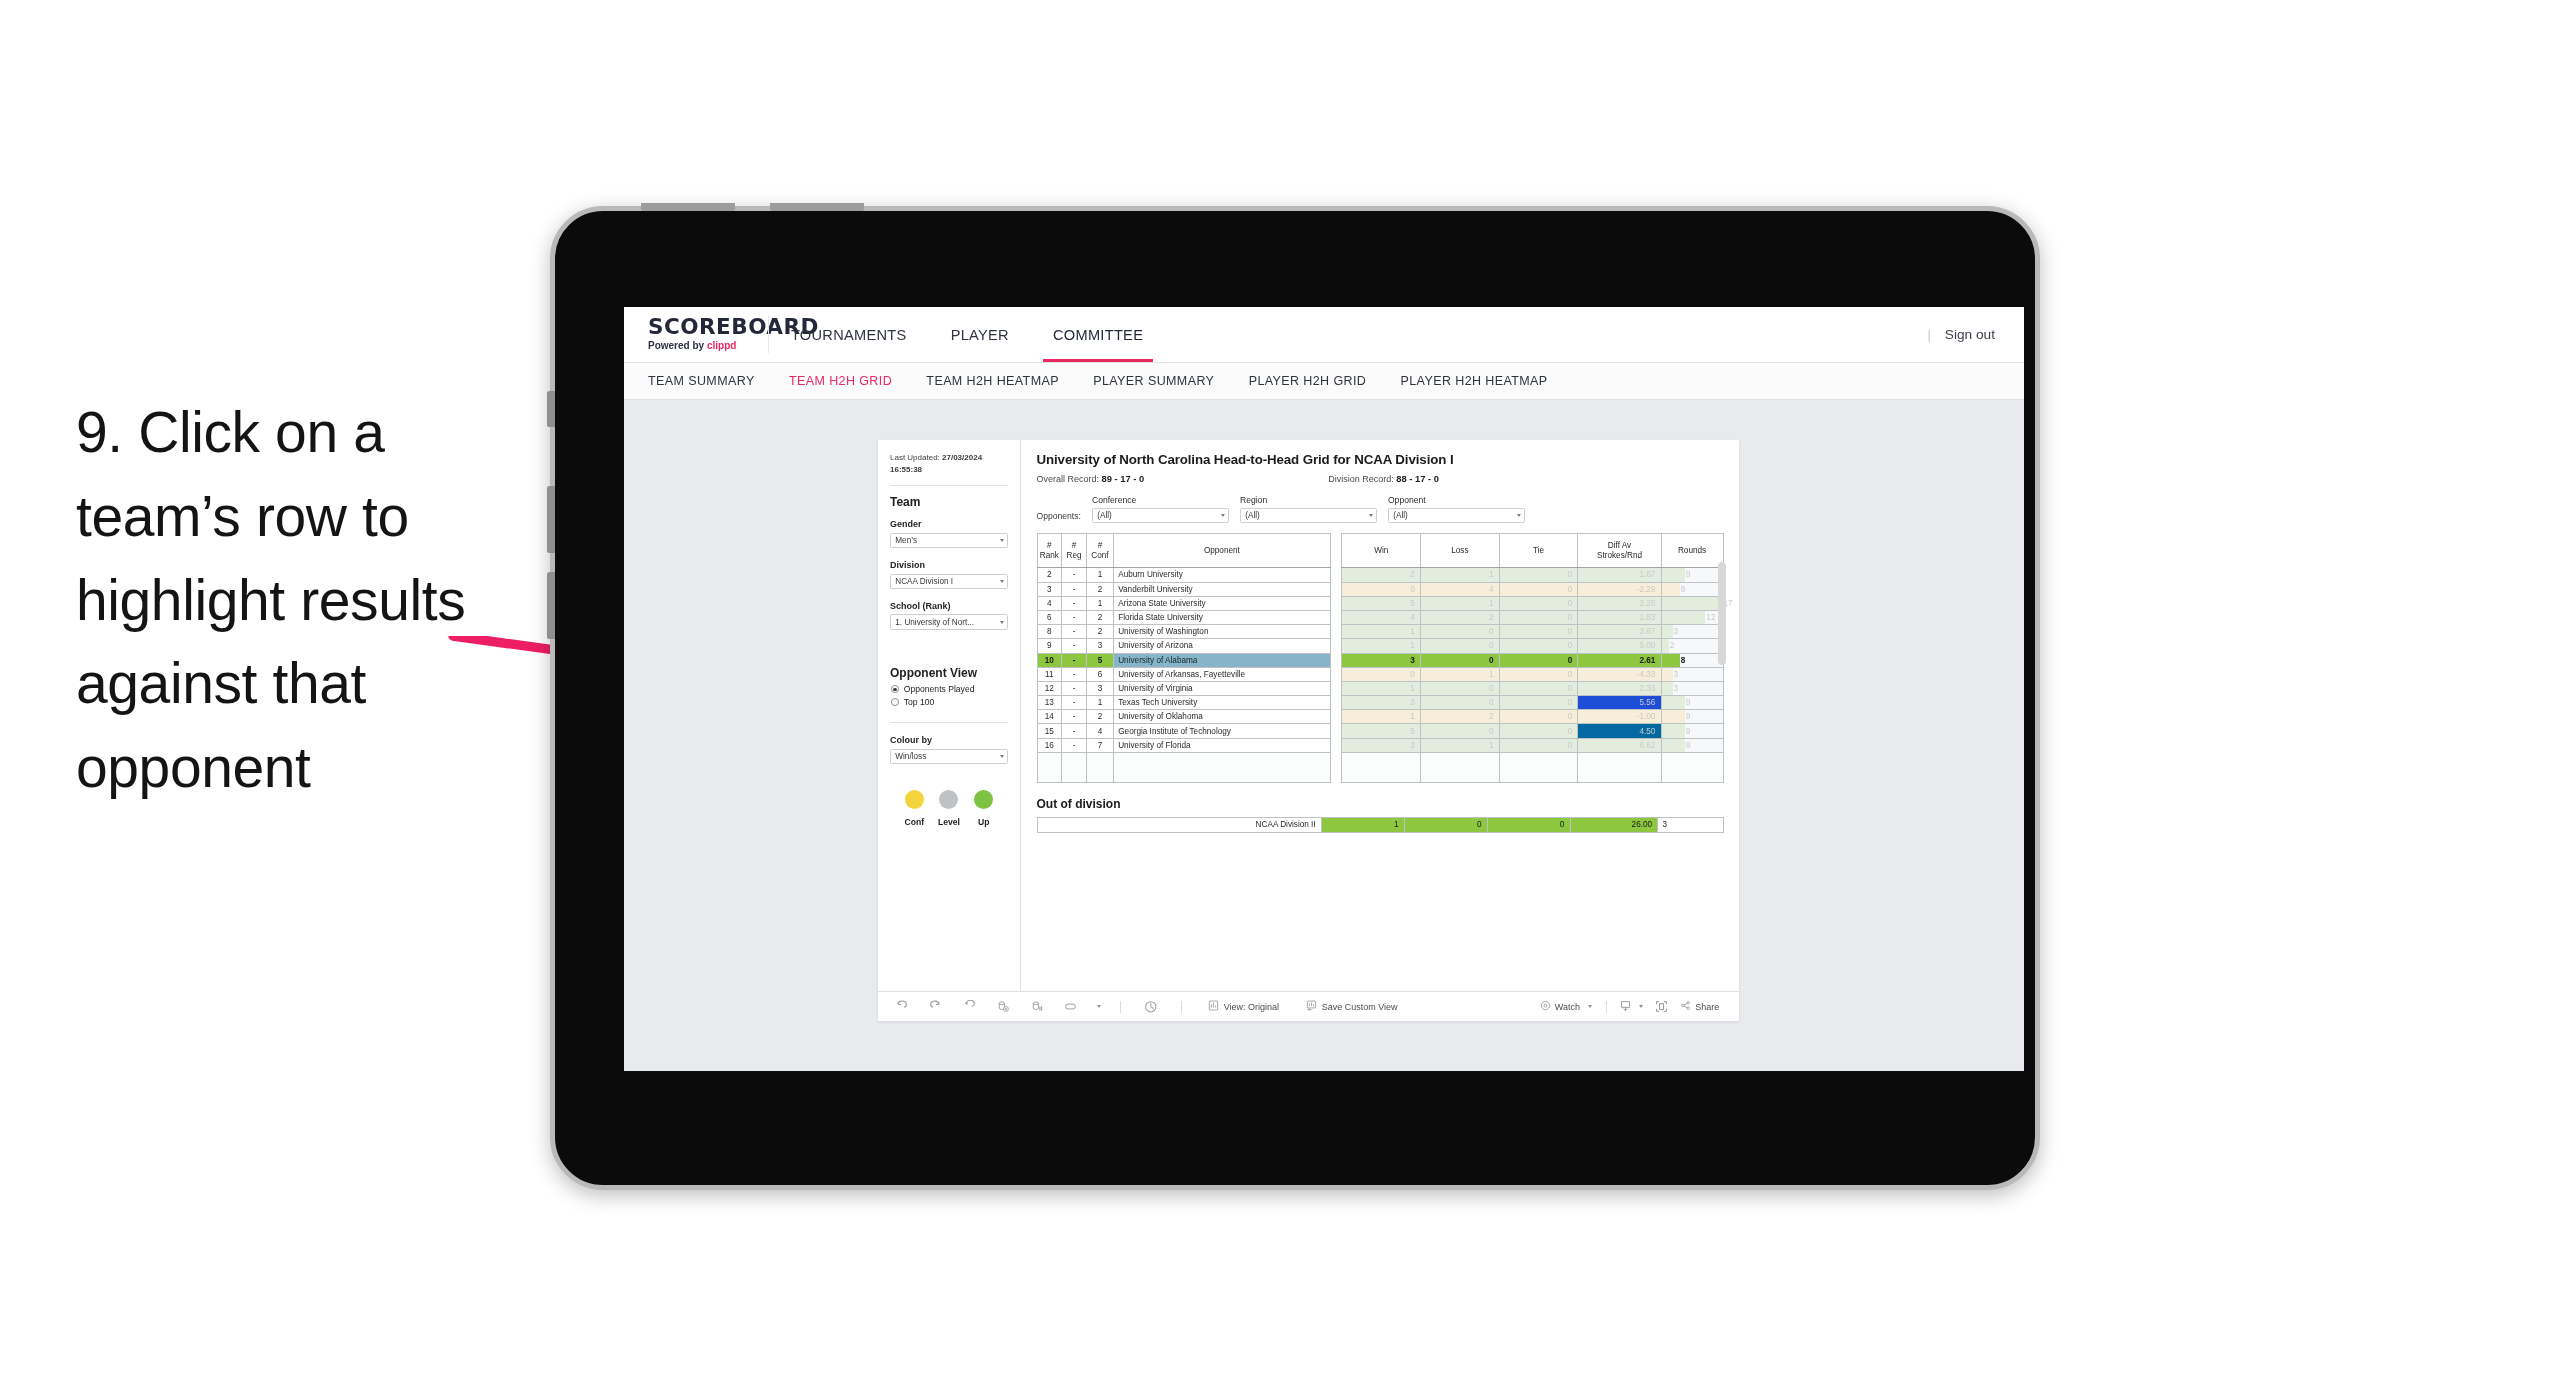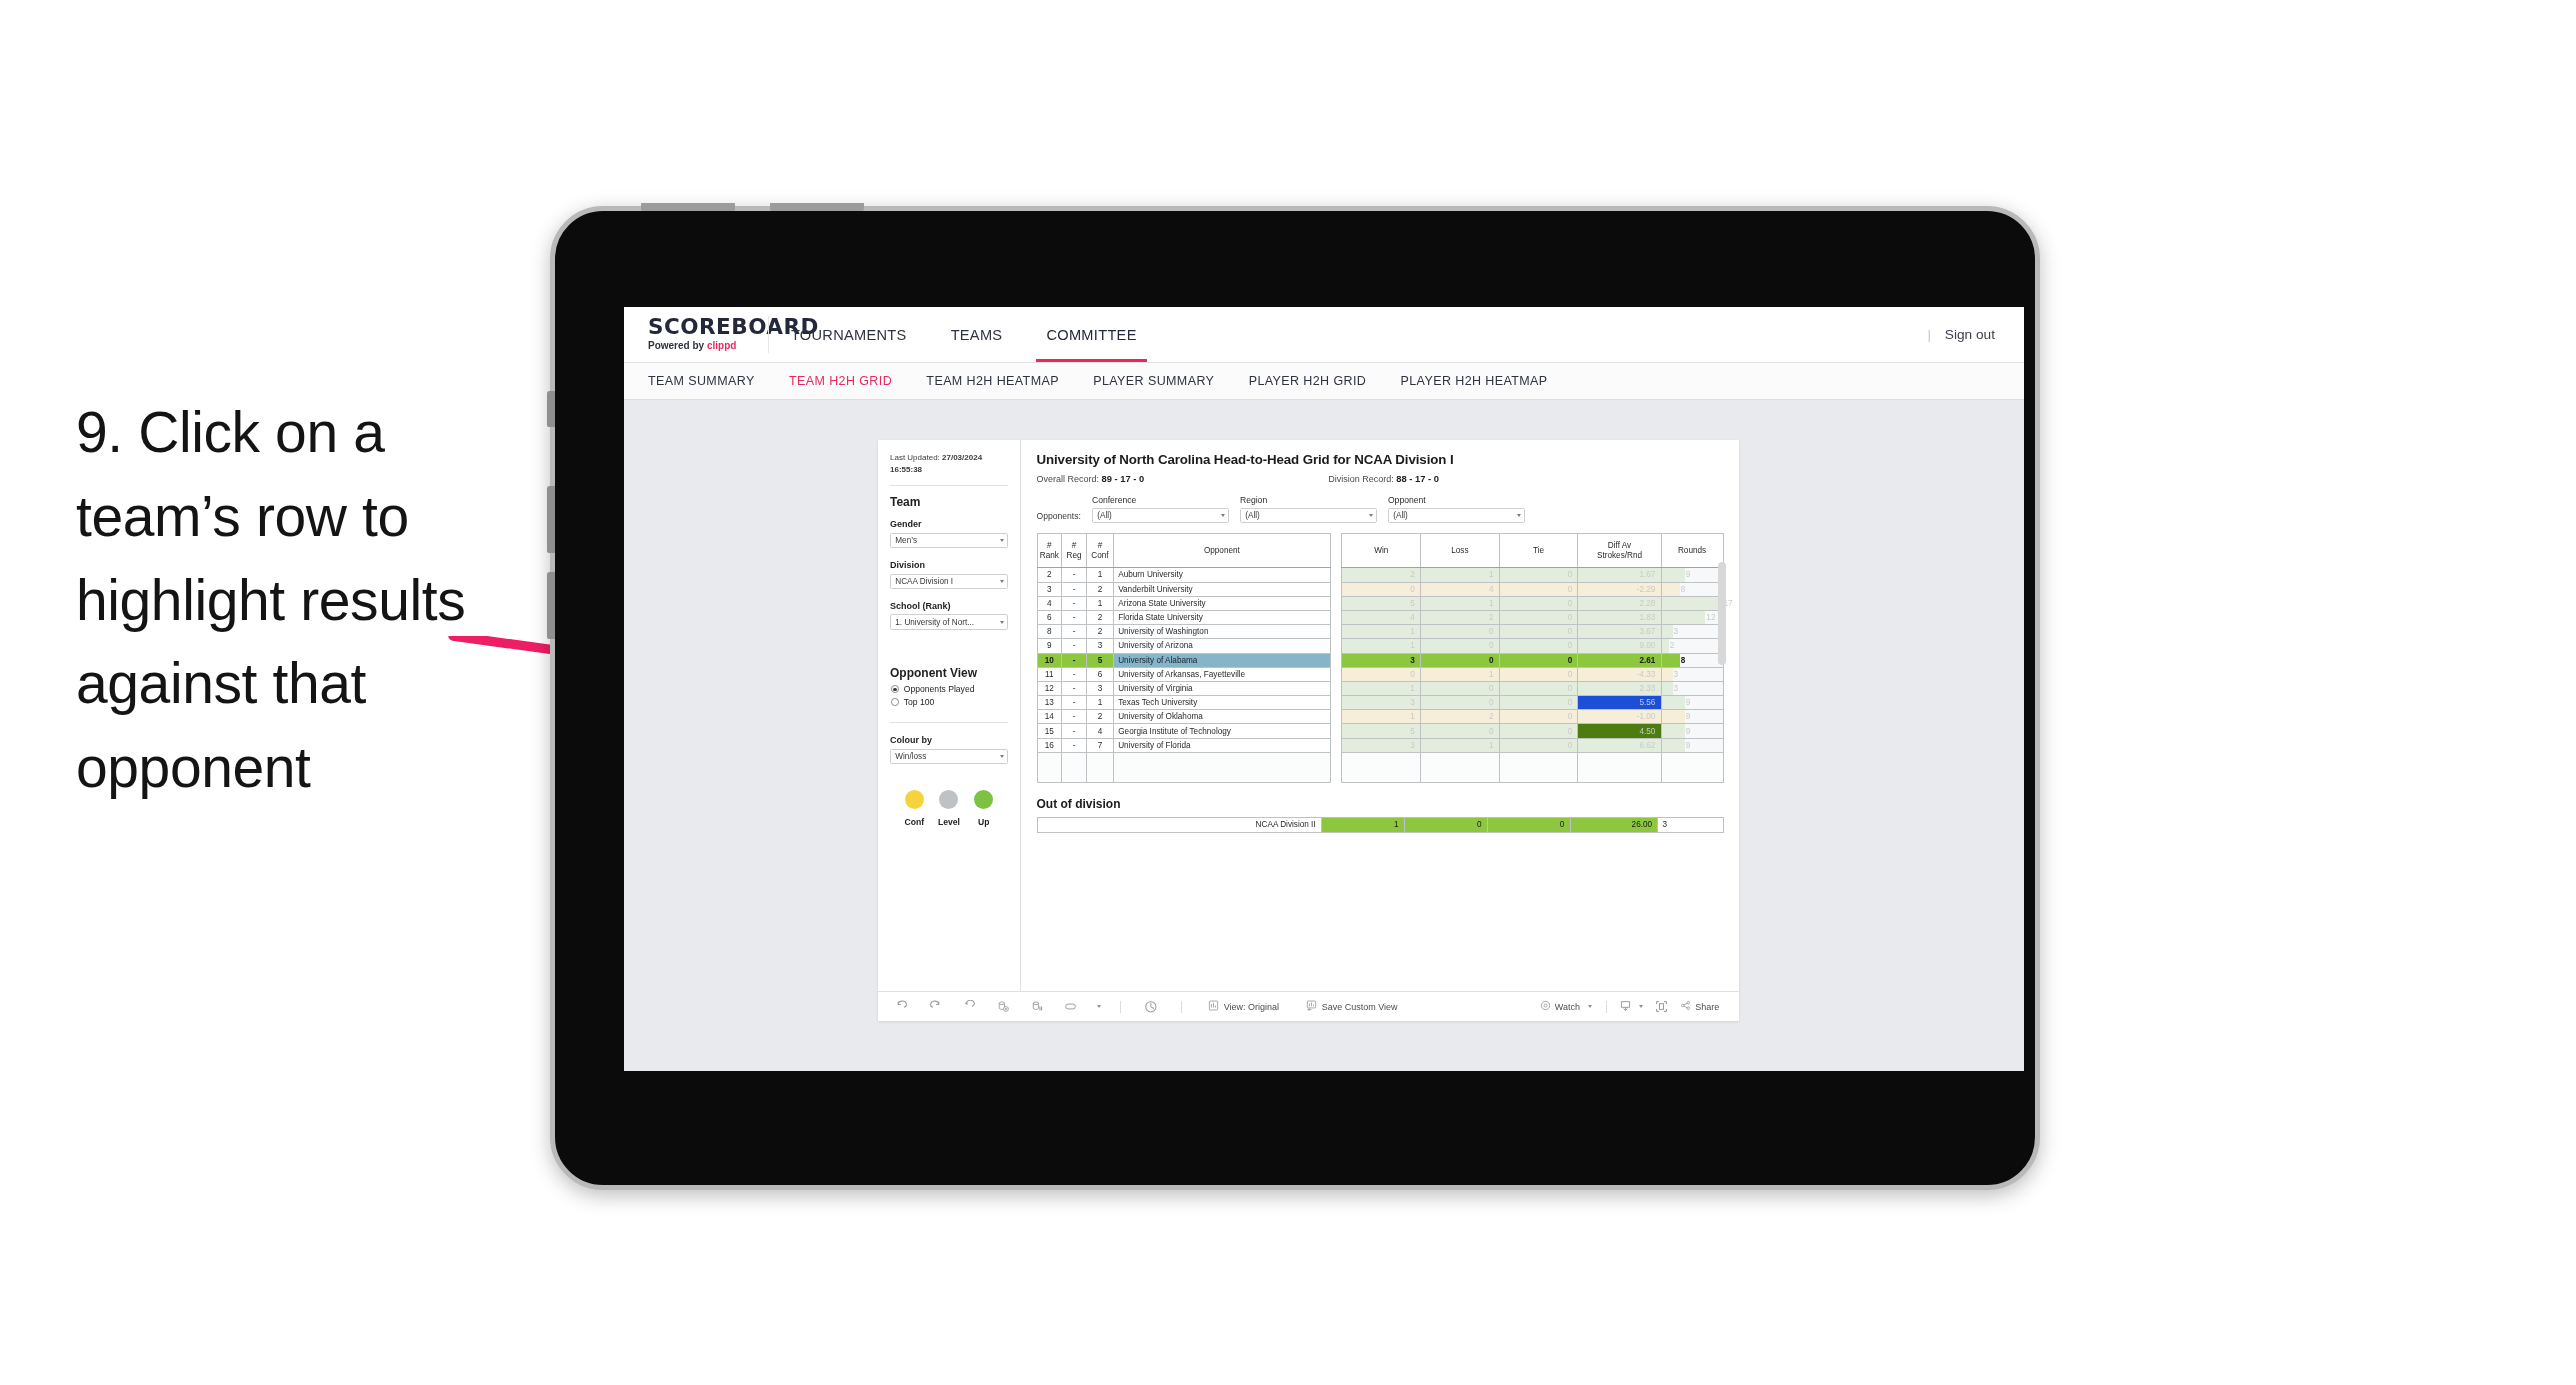--- a/index.html
+++ b/index.html
@@ -183,21 +183,21 @@
     <div class="screen">
 
       <div class="topbar">
         <div class="brand">
           <div class="brand-title">SCOREBOARD</div>
           <div class="brand-sub"><span>Powered by </span><span class="pink">clippd</span></div>
         </div>
         <div class="navsep"></div>
         <div class="topnav">
           <a href="#">TOURNAMENTS</a>
-          <a href="#">TEAMS</a>
+          <a href="#">PLAYER</a>
           <a href="#" class="active">COMMITTEE</a>
         </div>
         <div class="topright">
           <span class="bar">|</span>
           <a href="#">Sign out</a>
         </div>
       </div>
 
       <div class="subnav">
         <a href="#">TEAM SUMMARY</a>
@@ -513,21 +513,21 @@
                       </tr>
                       <tr>
                         <td class="c">15</td>
                         <td class="c">-</td>
                         <td class="c">4</td>
                         <td class="l opp">Georgia Institute of Technology</td>
                         <td style="border: none; background: rgb(255, 255, 255);"></td>
                         <td class="r num-dim" style="background:#e3eddd;">5</td>
                         <td class="r num-dim" style="background:#e3eddd;">0</td>
                         <td class="r num-dim" style="background:#e3eddd;">0</td>
-                        <td class="r num-dim" style="background:#4d7c0f;">4.50</td>
+                        <td class="r num-dim" style="background:#0369a1;">4.50</td>
                         <td class="rbar" style="background: rgb(247, 248, 249);">
                           <i style="width: 38%; background: rgb(227, 237, 221);"></i>
                           <span style="position: relative; display: block; padding-left: 39.5%; text-align: left; color: rgb(201, 201, 201); font-weight: 400;">9</span>
                         </td>
                       </tr>
                       <tr>
                         <td class="c">16</td>
                         <td class="c">-</td>
                         <td class="c">7</td>
                         <td class="l opp">University of Florida</td>

